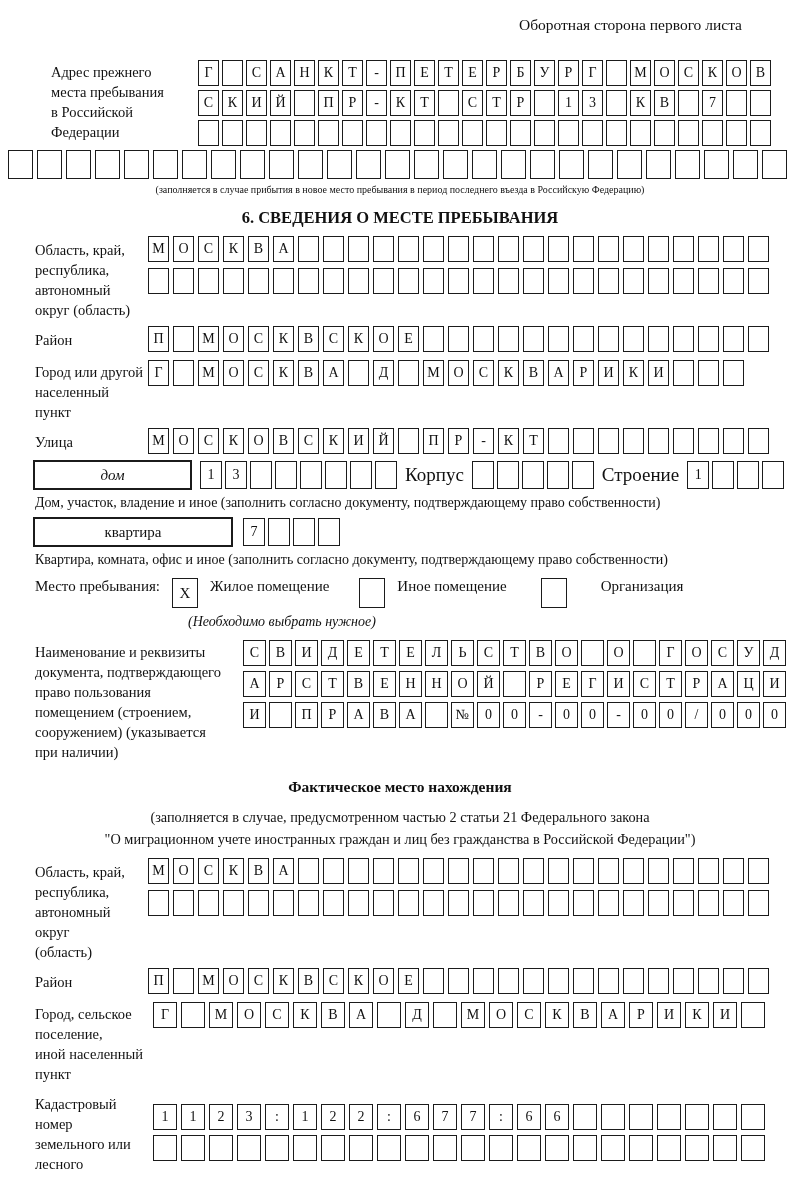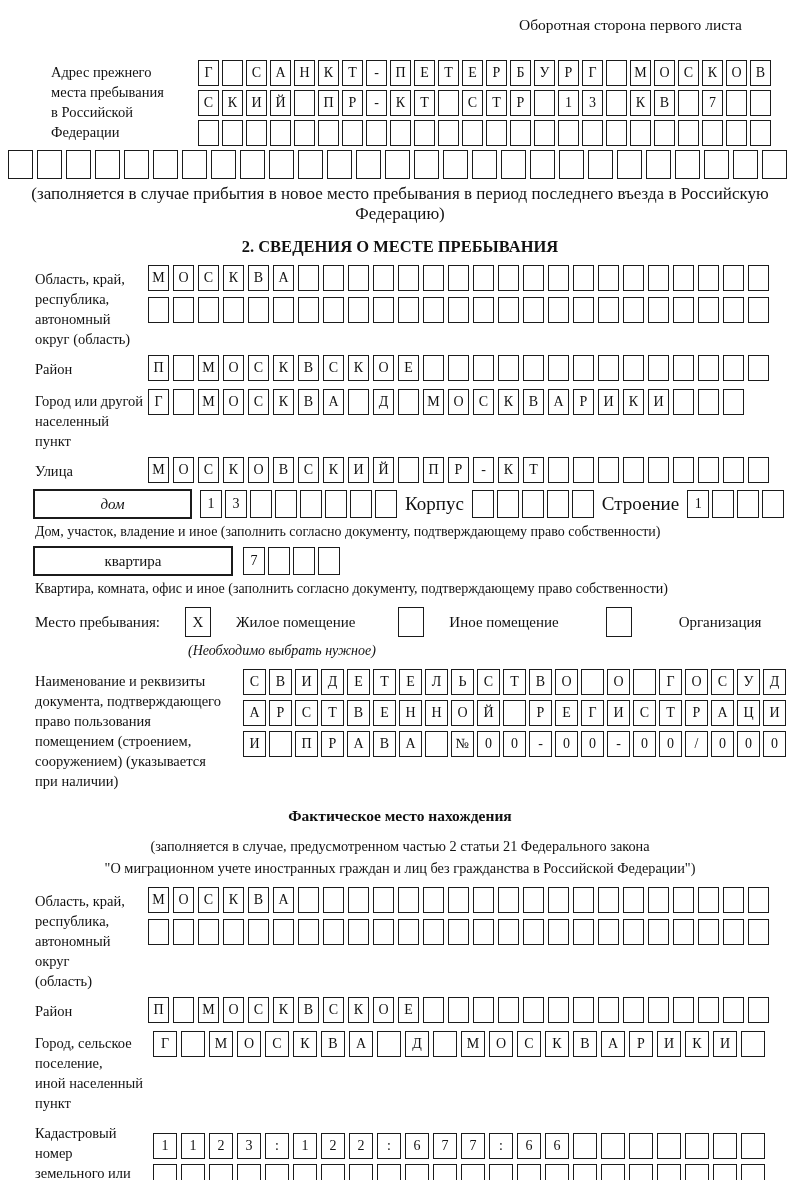--- a/index.html
+++ b/index.html
@@ -10,39 +10,39 @@
   .flexrow{display:flex;align-items:flex-start;}
   .cells{display:flex;gap:3px;}
   .cb{width:21px;height:26px;border:1.6px solid #1b1b1b;box-sizing:border-box;display:flex;align-items:center;justify-content:center;font-size:14px;flex-shrink:0;}
   .rows-col{display:flex;flex-direction:column;gap:4px;}
   
   .prev{margin-left:51px;}
   .prev .lbl{width:147px;padding-top:2px;}
   .fullrow{margin:4px 0 0 8px;}
   .fullrow .cb{width:25px;height:29px;}
   .fullrow .cells{gap:4px;}
-  .caption-c{text-align:center;font-size:17px;margin-top:5px;}
+  .caption-c{text-align:center;font-size:10px;margin-top:5px;}
   .sec-title{text-align:center;font-weight:bold;font-size:16.5px;margin:13px 0 8px 0;}
   
   .frow{display:flex;margin:0 0 6px 35px;align-items:flex-start;}
   .frow .lbl{width:113px;padding-top:4px;}
   .c25 .cells{gap:4px;}
   .c24 .cells{gap:4px;}
   .w145 .lbl{width:118px;}
   .w145 .cells{gap:4px;}
   .w145 .cb{width:24px;}
   
   .domrow{display:flex;margin:4px 0 0 33px;align-items:center;font-size:15px;}
   .widebox{border:2px solid #1b1b1b;height:30px;box-sizing:border-box;display:flex;align-items:center;justify-content:center;font-size:15px;}
   .domrow .cb{width:22px;height:28px;}
   .domrow .cells{gap:3px;}
   .inlbl{padding:0 8px;font-size:19px;}
   .caption-l{font-size:14px;margin:5px 0 6px 35px;}
   
-  .chkrow{display:flex;align-items:center;margin:10px 0 0 35px;font-size:15px;gap:25px;}
+  .chkrow{display:flex;margin:10px 0 0 35px;font-size:15px;gap:12px;}
   .chk{width:26px;height:30px;border:1.8px solid #1b1b1b;box-sizing:border-box;display:flex;align-items:center;justify-content:center;font-size:15px;}
   .choose-note{font-size:14px;margin:6px 0 10px 188px;font-style:italic;}
   
   .docblk{display:flex;margin-left:35px;align-items:flex-start;}
   .docblk .lbl{width:208px;padding-top:2px;}
   .docblk .cb{width:23px;}
   .docblk .cells{gap:3px;}
   .docblk .rows-col{gap:5px;}
   
   .fact-title{text-align:center;font-weight:bold;font-size:15.5px;margin:16px 0 10px 0;}
@@ -167,21 +167,21 @@
         <div class="cb"></div>
         <div class="cb"></div>
         <div class="cb"></div>
         <div class="cb"></div>
         <div class="cb"></div>
         <div class="cb"></div>
       </div>
   </div>
   <div class="caption-c">(заполняется в случае прибытия в новое место пребывания в период последнего въезда в Российскую Федерацию)</div>
 
-  <div class="sec-title">2. СВЕДЕНИЯ О МЕСТЕ ПРЕБЫВАНИЯ</div>
+  <div class="sec-title">6. СВЕДЕНИЯ О МЕСТЕ ПРЕБЫВАНИЯ</div>
 
   <div class="frow c25">
     <div class="lbl">Область, край,
 республика,
 автономный
 округ (область)</div>
     <div class="rows-col" style="gap:6px;">
       <div class="cells">
           <div class="cb">М</div>
           <div class="cb">О</div>

